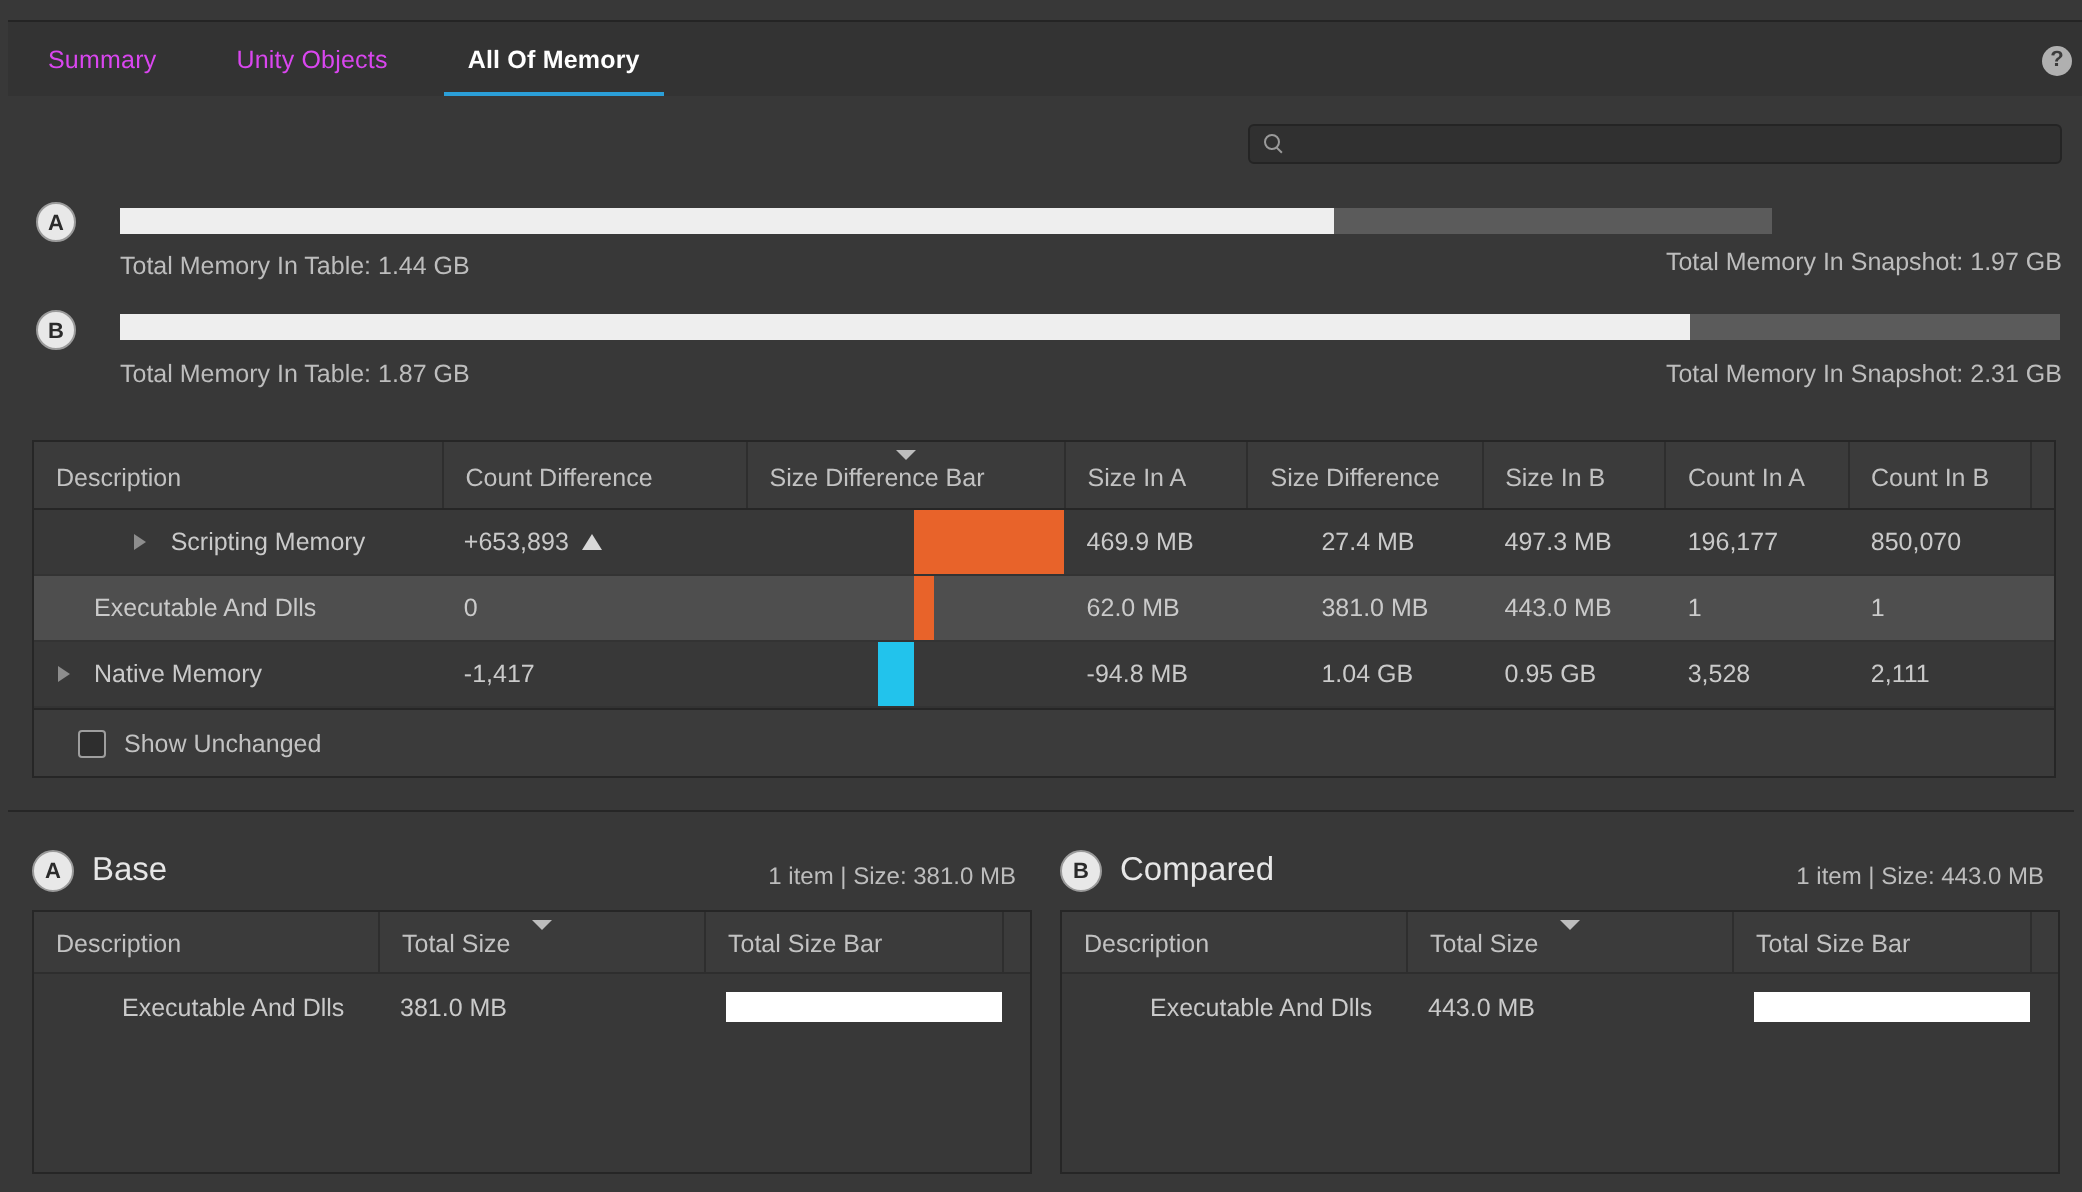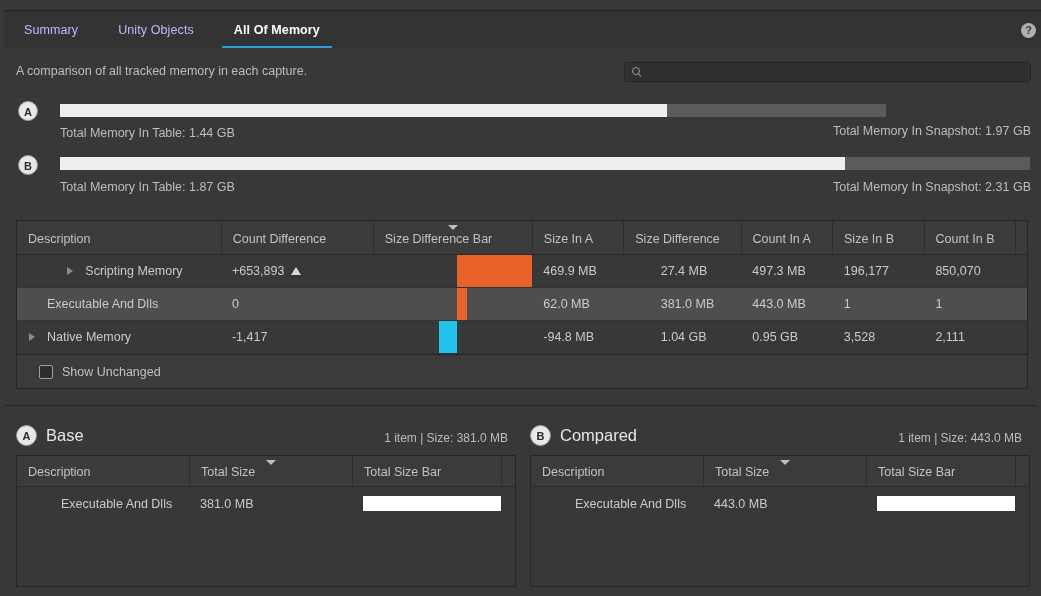--- a/index.html
+++ b/index.html
@@ -18,21 +18,21 @@
   .tabstrip {
     position: absolute; left: 4px; top: 10px; right: 0px; height: 38px;
     background: #333333;
     border-top: 1px solid #242424;
     display: flex; align-items: stretch;
   }
   .tab {
     position: relative;
     display: flex; align-items: center; justify-content: center;
     padding: 0 20px;
-    font-size: 12.5px; color: #c4b5fd; letter-spacing: .1px;
+    font-size: 12.5px; color: #d946ef; letter-spacing: .1px;
     cursor: default;
   }
   .tab.active { color: #ffffff; font-weight: bold; }
   .tab.active::after {
     content: ""; position: absolute; left: 8px; right: 8px; bottom: 0px;
     height: 2px; background: #2b9fd8;
   }
   .help-icon {
     position: absolute; right: 5px; top: 12px;
     width: 15px; height: 15px; border-radius: 50%;
@@ -198,21 +198,20 @@
     </div>
     <div class="tab">
       <span>Unity Objects</span>
     </div>
     <div class="tab active">
       <span>All Of Memory</span>
     </div>
     <div class="help-icon">?</div>
   </div>
 
-  <div class="subtitle">A comparison of all tracked memory in each capture.</div>
 
   <div class="searchbar">
     <span class="mag"></span>
     <input type="text" value="" placeholder="" style="">
   </div>
 
   <div class="abrow">
     <div class="ab-badge" style="left:18px; top:101px;">A</div>
     <div class="ab-track" style="left:60px; top:104px; width:826px;">
       <div class="ab-fill" style="width:607px;"></div>
@@ -243,24 +242,24 @@
         <span class="sort-caret"></span>
         <span>Size Difference Bar</span>
       </div>
       <div class="th" style="width:92px;">
         <span>Size In A</span>
       </div>
       <div class="th" style="width:118px;">
         <span>Size Difference</span>
       </div>
       <div class="th" style="width:92px;">
+        <span>Size In B</span>
+      </div>
+      <div class="th" style="width:92px;">
         <span>Count In A</span>
-      </div>
-      <div class="th" style="width:92px;">
-        <span>Size In B</span>
       </div>
       <div class="th" style="width:92px;">
         <span>Count In B</span>
       </div>
       <div class="th" style="flex:1;"></div>
     </div>
 
     <div class="trow norm">
       <div class="td desc" style="width:205px;justify-content:center;">
         <span class="expander">

